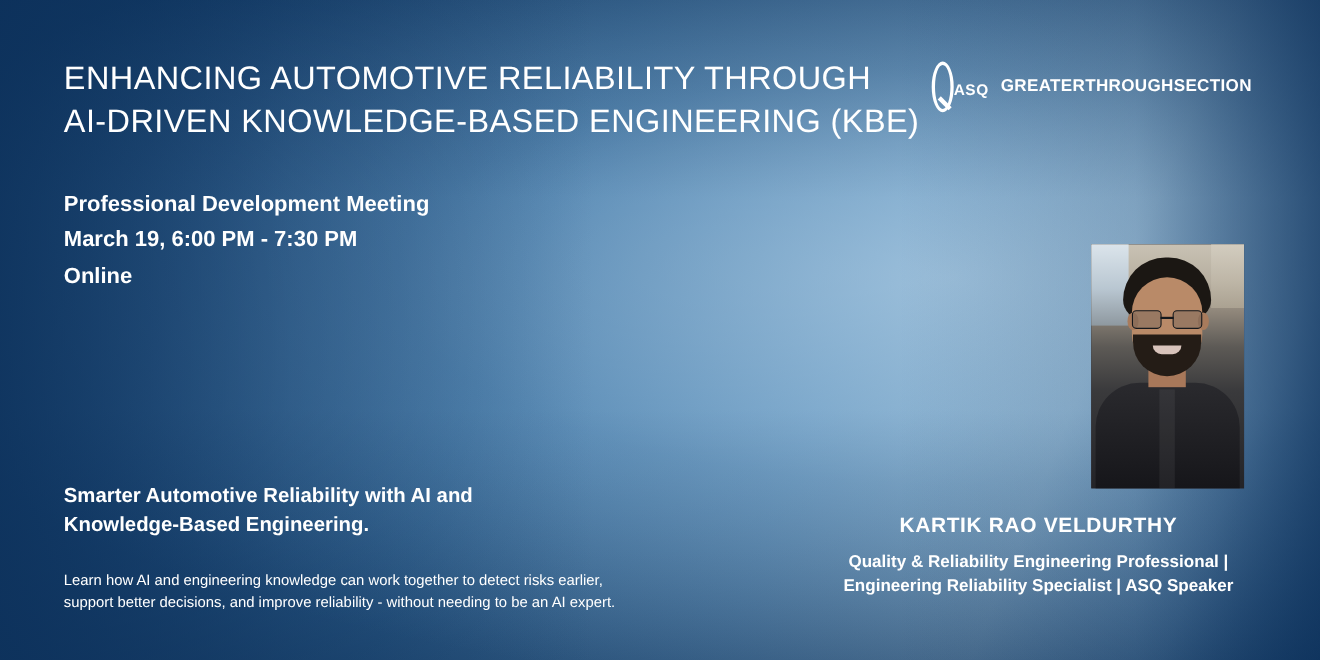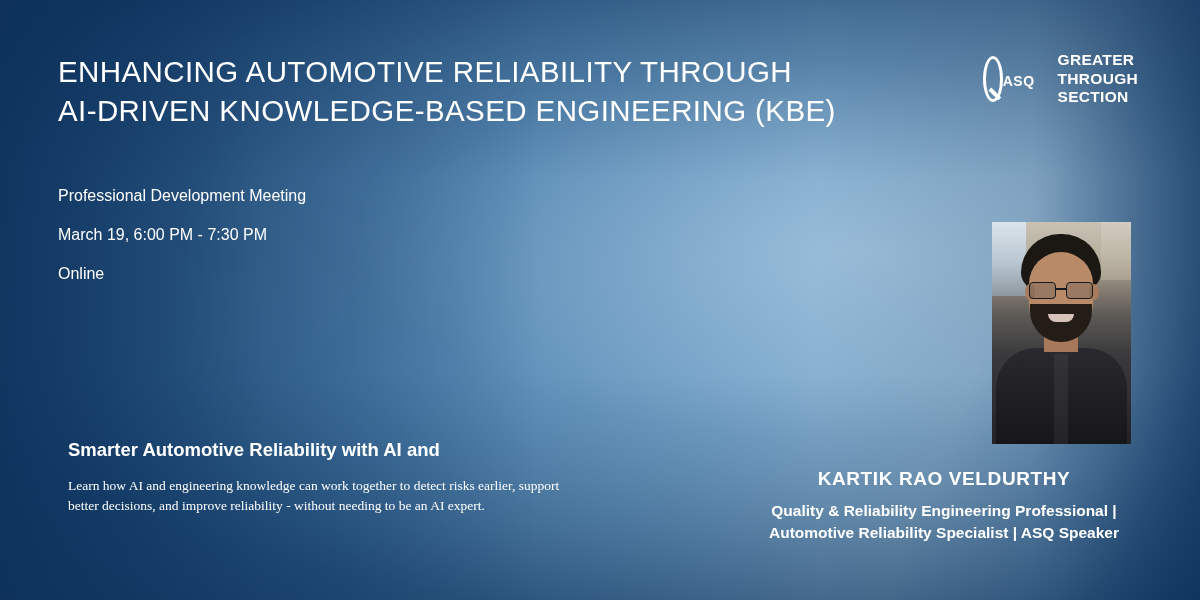--- a/index.html
+++ b/index.html
@@ -59,25 +59,24 @@
     white-space: nowrap;
   }
 
   
   .meta-block {
     position: absolute;
     left: 58px;
     top: 170px;
   }
   .meta-line {
-    font-size: 16px;
+    font-size: 20px;
     color: #ffffff;
     line-height: 1.62;
-    font-weight: 400;
-    margin-top: 13px;
+    font-weight: 700;
   }
 
   
   .logo {
     position: absolute;
     right: 62px;
     top: 48px;
     display: flex;
     align-items: center;
     gap: 11px;
@@ -110,51 +109,49 @@
   }
   .logo-asq {
     margin-top: 4px;
     font-size: 14px;
     font-weight: bold;
     color: #ffffff;
     letter-spacing: 0.5px;
   }
   .logo-text {
     display: flex;
-    flex-direction: column;
+    flex-direction: row;
     justify-content: center;
     line-height: 1.2;
-    margin-left: 12px;
   }
   .logo-text div {
     font-size: 15.5px;
     font-weight: bold;
     color: #ffffff;
     letter-spacing: 0.3px;
   }
 
   
   .tagline-block {
     position: absolute;
-    left: 68px;
+    left: 58px;
     top: 437px;
     width: 520px;
   }
   .tagline {
     font-size: 18.5px;
     font-weight: bold;
     color: #ffffff;
     line-height: 1.45;
   }
   .description {
-    margin-top: 12px;
+    margin-top: 27px;
     font-size: 13.5px;
     color: #ffffff;
     line-height: 1.5;
-    font-family: Liberation Serif, serif;
   }
 
   
   .speaker-photo {
     position: absolute;
     left: 992px;
     top: 222px;
     width: 139px;
     height: 222px;
     overflow: hidden;
@@ -332,20 +329,21 @@
       </div>
       <div class="logo-text">
         <div>GREATER</div>
         <div>THROUGH</div>
         <div>SECTION</div>
       </div>
     </div>
 
     <div class="tagline-block">
       <div class="tagline">Smarter Automotive Reliability with AI and</div>
+      <div class="tagline">Knowledge-Based Engineering.</div>
       <div class="description">Learn how AI and engineering knowledge can work together to detect risks earlier, support better decisions, and improve reliability - without needing to be an AI expert.</div>
     </div>
 
     <div class="speaker-photo">
       <div class="photo-bg"></div>
       <div class="photo-window"></div>
       <div class="photo-window2"></div>
       <div class="photo-body"></div>
       <div class="photo-neck"></div>
       <div class="photo-hair"></div>
@@ -357,17 +355,17 @@
       <div class="photo-glasses">
         <div class="lens l"></div>
         <div class="lens r"></div>
         <div class="bridge"></div>
       </div>
     </div>
 
     <div class="speaker-name">KARTIK RAO VELDURTHY</div>
     <div class="speaker-role">
       <div>Quality &amp; Reliability Engineering Professional |</div>
-      <div>Automotive Reliability Specialist | ASQ Speaker</div>
+      <div>Engineering Reliability Specialist | ASQ Speaker</div>
     </div>
 
   </div>
 </div>
 
 </body></html>

